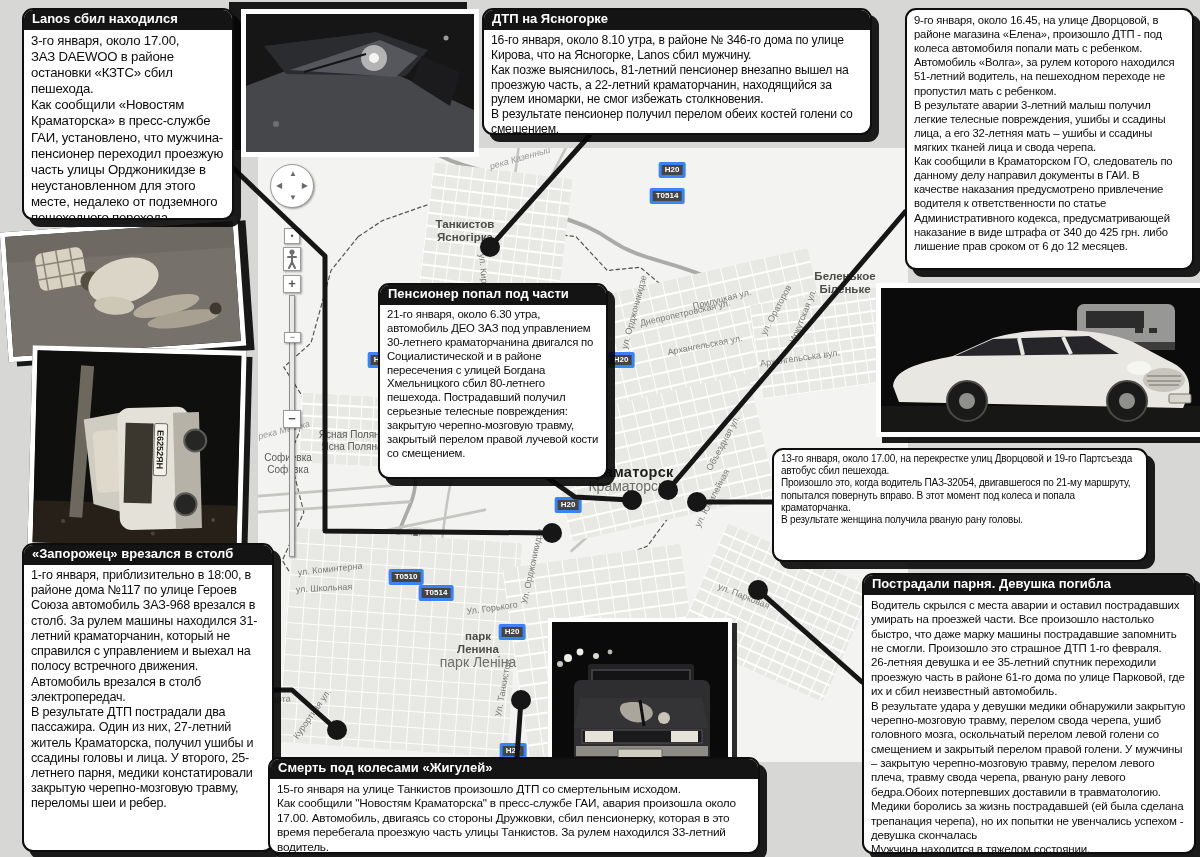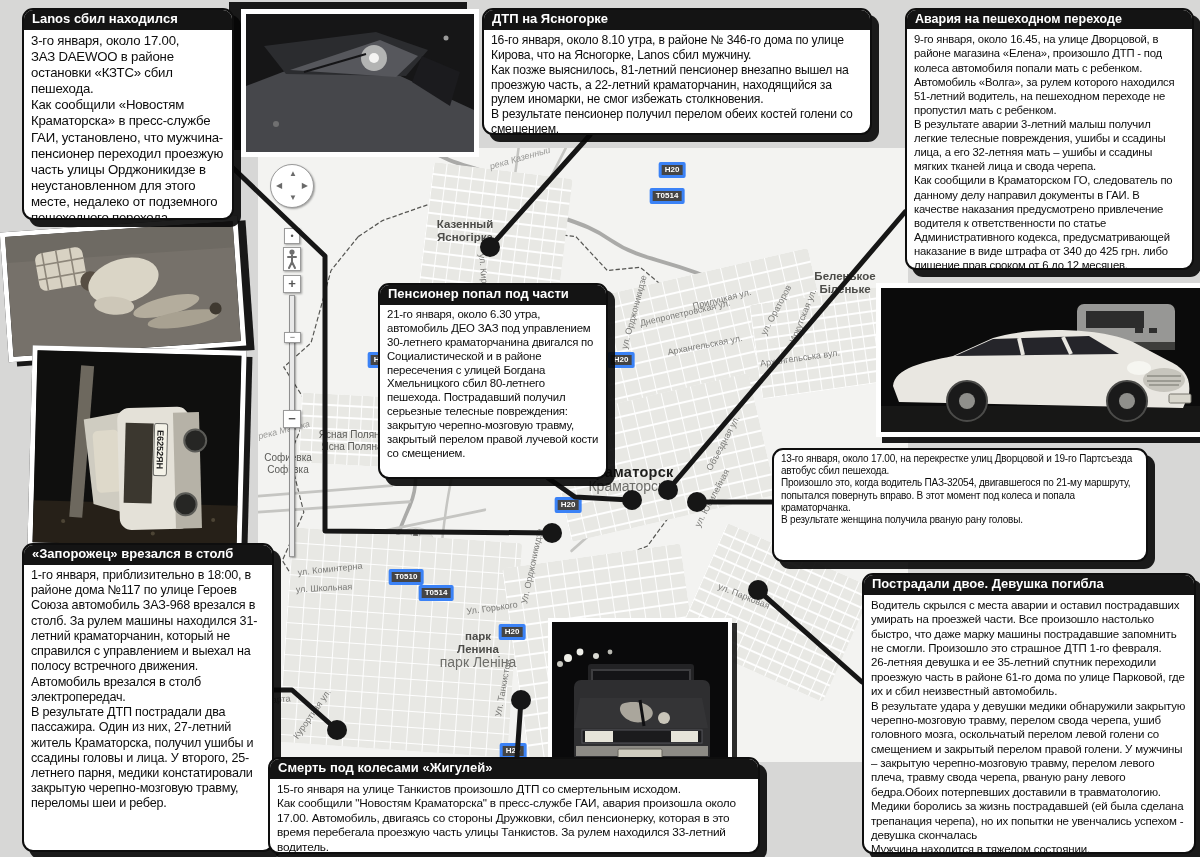--- a/index.html
+++ b/index.html
@@ -106,21 +106,21 @@
         <div class="district" style="left: 312px; top: 127px; width: 255px; height: 125px; transform: rotate(-13deg); background-size: 15px 15px;"></div>
         <div class="district" style="left: 297px; top: 247px; width: 210px; height: 125px; transform: rotate(-13deg); background-size: 15px 15px;"></div>
         <div class="district" style="left: 27px; top: 387px; width: 230px; height: 215px; transform: rotate(4deg); background-size: 16px 16px;"></div>
         <div class="district" style="left: 257px; top: 407px; width: 180px; height: 200px; transform: rotate(-8deg); background-size: 15px 15px;"></div>
         <div class="district" style="left: 437px; top: 402px; width: 160px; height: 125px; transform: rotate(24deg); background-size: 12px 12px;"></div>
         <div class="district" style="left: 497px; top: 147px; width: 140px; height: 95px; transform: rotate(-8deg); background-size: 12px 12px;"></div>
         <div class="district" style="left: 42px; top: 247px; width: 95px; height: 70px; transform: rotate(3deg); background-size: 12px 12px;"></div>
       </div>
     <div id="labels">
         <div class="ml water" style="left: 262px; top: 10px; transform: translate(-50%, -50%) rotate(-16deg);">река Казенный</div>
-        <div class="ml town" style="left: 207px; top: 83px; transform: translate(-50%, -50%) rotate(0deg);">Казенный
+        <div class="ml town" style="left: 207px; top: 83px; transform: translate(-50%, -50%) rotate(0deg);">Танкистов
 Ясногірка</div>
         <div class="ml street" style="left: 226px; top: 128px; transform: translate(-50%, -50%) rotate(85deg);">ул. Кирова</div>
         <div class="ml town" style="left: 587px; top: 135px; transform: translate(-50%, -50%) rotate(0deg);">Беленькое
 Біленьке</div>
         <div class="ml street" style="left: 464px; top: 151px; transform: translate(-50%, -50%) rotate(-14deg);">Прилуцкая ул.</div>
         <div class="ml street" style="left: 427px; top: 165px; transform: translate(-50%, -50%) rotate(-13deg);">Днепропетровская ул.</div>
         <div class="ml street" style="left: 447px; top: 197px; transform: translate(-50%, -50%) rotate(-11deg);">Архангельская ул.</div>
         <div class="ml street" style="left: 542px; top: 210px; transform: translate(-50%, -50%) rotate(-8deg);">Архангельська вул.</div>
         <div class="ml street" style="left: 518px; top: 162px; transform: translate(-50%, -50%) rotate(-62deg);">ул. Ораторов</div>
         <div class="ml street" style="left: 545px; top: 168px; transform: translate(-50%, -50%) rotate(-68deg);">Иркутская ул.</div>
@@ -313,37 +313,36 @@
 Как сообщили «Новостям Краматорска» в пресс-службе ГАИ, установлено, что мужчина-пенсионер переходил проезжую часть улицы Орджоникидзе в неустановленном для этого месте, недалеко от подземного пешеходного перехода.
 Удар был такой силы, что пострадавший умер на месте.</div>
   </div>
   <div class="box b-yasno">
     <div class="tt">ДТП на Ясногорке</div>
     <div class="bd">16-го января, около 8.10 утра, в районе № 346-го дома по улице Кирова, что на Ясногорке, Lanos сбил мужчину.
 Как позже выяснилось, 81-летний пенсионер внезапно вышел на проезжую часть, а 22-летний краматорчанин, находящийся за рулем иномарки, не смог избежать столкновения.
 В результате пенсионер получил перелом обеих костей голени со смещением.</div>
   </div>
   <div class="box b-avaria">
-    <div class="tt">Авария на пешеходном переходе</div>
     <div class="bd">9-го января, около 16.45, на улице Дворцовой, в районе магазина «Елена», произошло ДТП - под колеса автомобиля попали мать с ребенком.
 Автомобиль «Волга», за рулем которого находился 51-летний водитель, на пешеходном переходе не пропустил мать с ребенком.
 В результате аварии 3-летний малыш получил легкие телесные повреждения, ушибы и ссадины лица, а его 32-летняя мать – ушибы и ссадины мягких тканей лица и свода черепа.
 Как сообщили в Краматорском ГО, следователь по данному делу направил документы в ГАИ. В качестве наказания предусмотрено привлечение водителя к ответственности по статье Административного кодекса, предусматривающей наказание в виде штрафа от 340 до 425 грн. либо лишение прав сроком от 6 до 12 месяцев.</div>
   </div>
   <div class="box b-pens">
     <div class="tt">Пенсионер попал под части</div>
     <div class="bd">21-го января, около 6.30 утра, автомобиль ДЕО ЗАЗ под управлением 30-летнего краматорчанина двигался по Социалистической и в районе пересечения с улицей Богдана Хмельницкого сбил 80-летнего пешехода. Пострадавший получил серьезные телесные повреждения: закрытую черепно-мозговую травму, закрытый перелом правой лучевой кости со смещением.</div>
   </div>
   <div class="box b-bus">
     <div class="bd">13-го января, около 17.00, на перекрестке улиц Дворцовой и 19-го Партсъезда автобус сбил пешехода.
 Произошло это, когда водитель ПАЗ-32054, двигавшегося по 21-му маршруту, попытался повернуть вправо. В этот момент под колеса и попала краматорчанка.
 В результате женщина получила рваную рану головы.</div>
   </div>
   <div class="box b-dvoe">
-    <div class="tt">Пострадали двое. Девушка погибла</div>
+    <div class="tt">Пострадали парня. Девушка погибла</div>
     <div class="bd">Водитель скрылся с места аварии и оставил пострадавших умирать на проезжей части. Все произошло настолько быстро, что даже марку машины пострадавшие запомнить не смогли. Произошло это страшное ДТП 1-го февраля.
 26-летняя девушка и ее 35-летний спутник переходили проезжую часть в районе 61-го дома по улице Парковой, где их и сбил неизвестный автомобиль.
 В результате удара у девушки медики обнаружили закрытую черепно-мозговую травму, перелом свода черепа, ушиб головного мозга, оскольчатый перелом левой голени со смещением и закрытый перелом правой голени. У мужчины – закрытую черепно-мозговую травму, перелом левого плеча, травму свода черепа, рваную рану левого бедра.Обоих потерпевших доставили в травматологию. Медики боролись за жизнь пострадавшей (ей была сделана трепанация черепа), но их попытки не увенчались успехом - девушка скончалась
 Мужчина находится в тяжелом состоянии.</div>
   </div>
   <div class="box b-zap">
     <div class="tt">«Запорожец» врезался в столб</div>
     <div class="bd">1-го января, приблизительно в 18:00, в районе дома №117 по улице Героев Союза автомобиль ЗАЗ-968 врезался в столб. За рулем машины находился 31-летний краматорчанин, который не справился с управлением и выехал на полосу встречного движения.
 Автомобиль врезался в столб электропередач.
 В результате ДТП пострадали два пассажира. Один из них, 27-летний житель Краматорска, получил ушибы и ссадины головы и лица. У второго, 25-летнего парня, медики констатировали закрытую черепно-мозговую травму, переломы шеи и ребер.</div>

